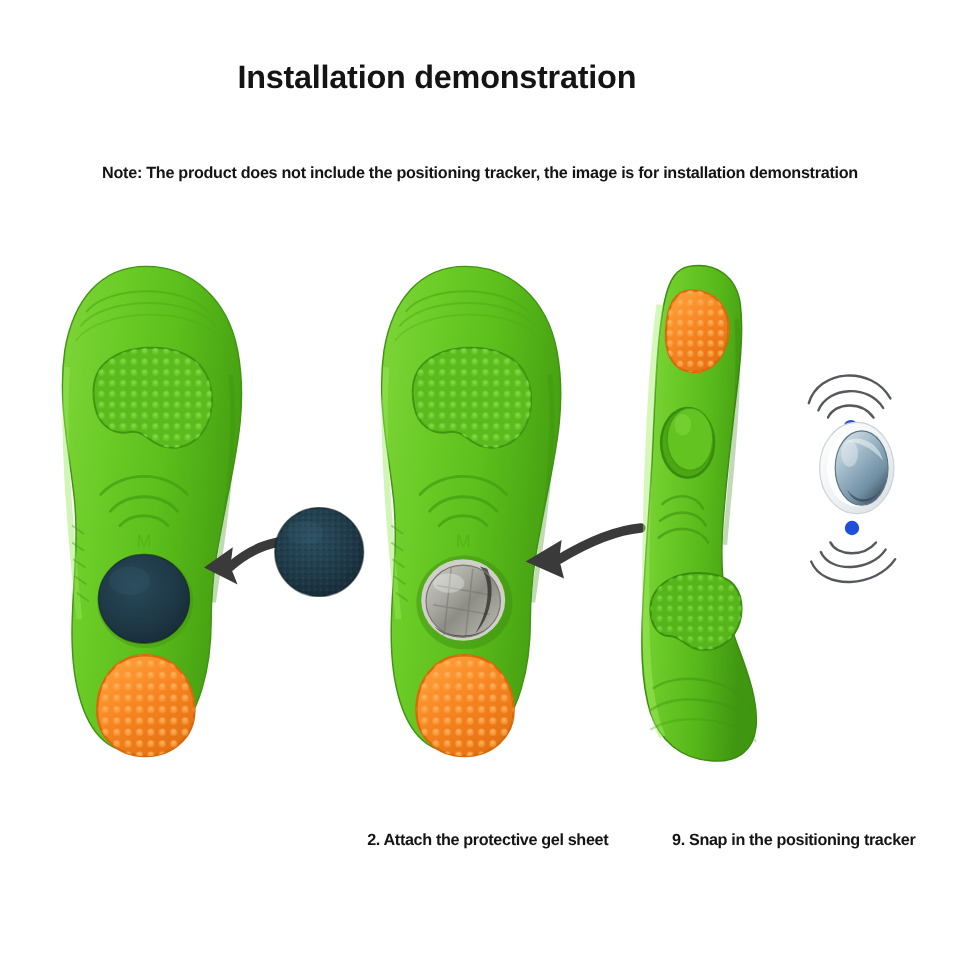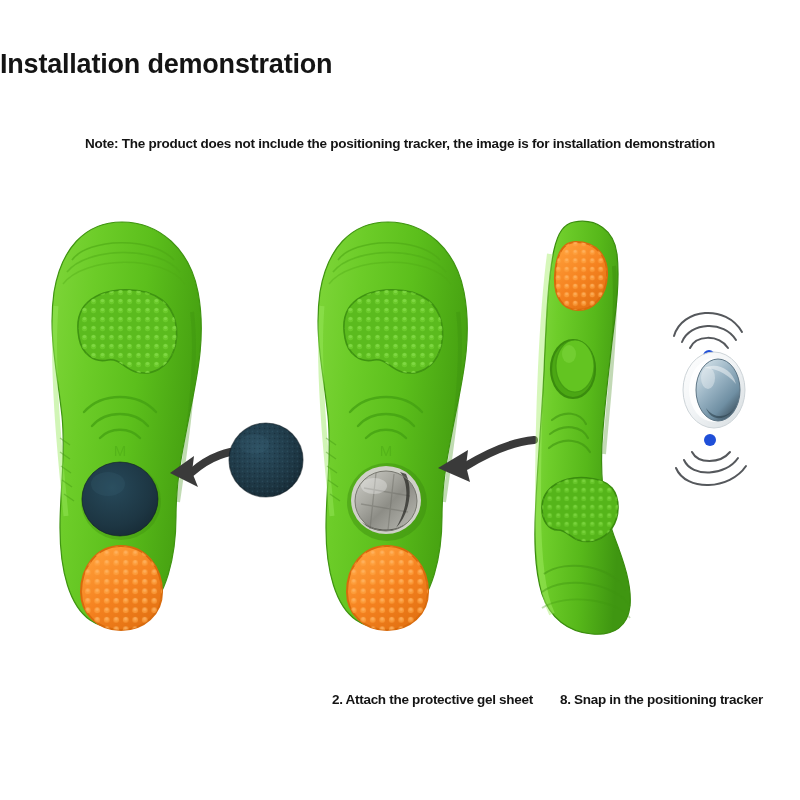--- a/index.html
+++ b/index.html
@@ -18,20 +18,21 @@
     background: #ffffff;
     overflow: hidden;
   }
 
   
   .title {
     position: absolute;
     left: 0;
     top: 49px;
     width: 728px;
+    text-align: center;
     font-size: 27px;
     font-weight: bold;
     color: #141414;
     letter-spacing: -0.2px;
   }
   .note {
     position: absolute;
     left: 0;
     top: 136px;
     width: 800px;
@@ -44,21 +45,21 @@
   .caption {
     position: absolute;
     top: 692px;
     font-size: 13.5px;
     font-weight: bold;
     color: #141414;
     letter-spacing: -0.3px;
     white-space: nowrap;
   }
   .cap-3 { left: 47px; }
-  .cap-2 { left: 332px; text-align: center; }
+  .cap-2 { left: 306px; text-align: center; }
   .cap-1 { left: 560px; }
 
   
   .figure {
     position: absolute;
   }
   .fig-left   { left: 26px;  top: 216px; width: 200px; height: 420px; }
   .fig-mid    { left: 292px; top: 216px; width: 200px; height: 420px; }
   .fig-right  { left: 520px; top: 214px; width: 160px; height: 430px; }
   .fig-gel    { left: 226px; top: 420px; width: 80px;  height: 80px; }
@@ -397,15 +398,15 @@
       <circle cx="50" cy="160" r="6" fill="#1f4fd8"></circle>
       <g fill="none" stroke="#55585c" stroke-width="2" stroke-linecap="round">
         <path d="M32,172 C38,184 60,184 70,172"></path>
         <path d="M24,180 C32,198 66,196 78,178"></path>
         <path d="M16,188 C26,212 70,210 86,186"></path>
       </g>
     </svg>
   </div>
 
   <div class="caption cap-2">2. Attach the protective gel sheet</div>
-  <div class="caption cap-1">8. Snap in the positioning tracker</div>
+  <div class="caption cap-1">9. Snap in the positioning tracker</div>
 
 </div>
 
 </body></html>

